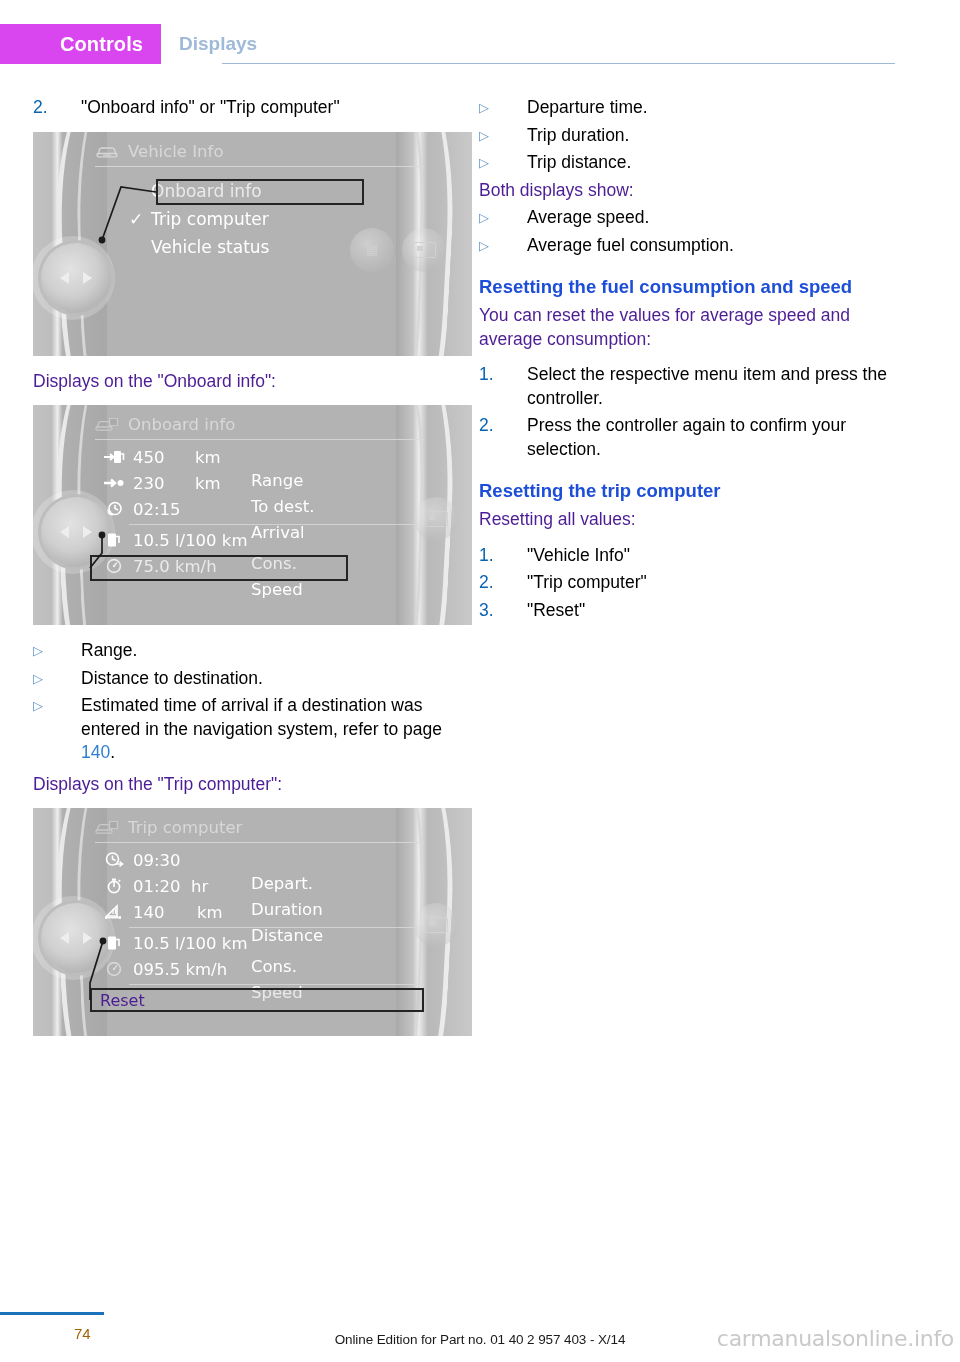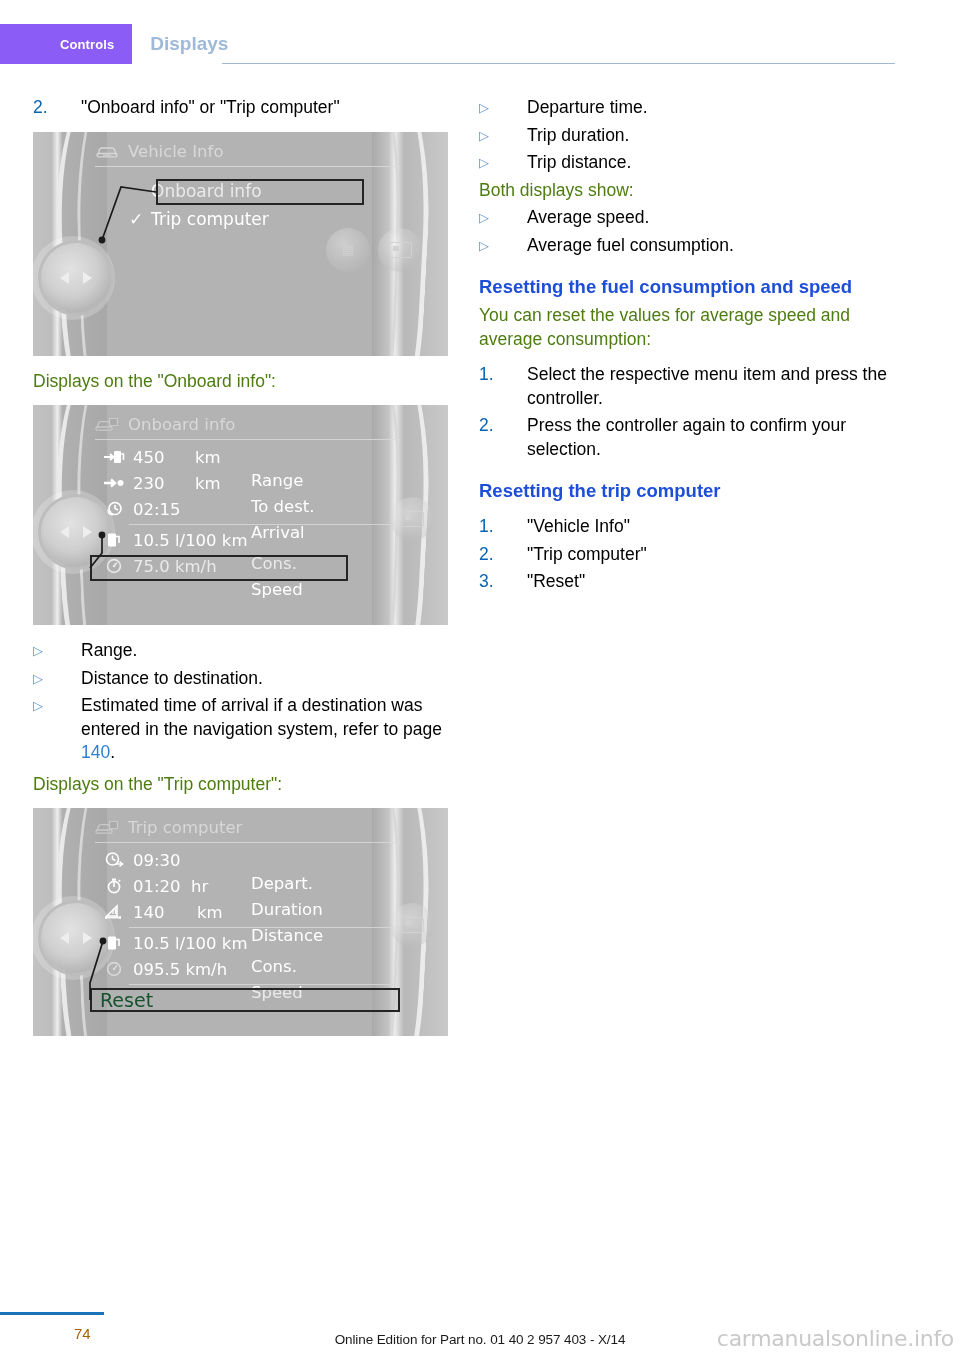--- a/index.html
+++ b/index.html
@@ -24,24 +24,24 @@
     height: 64px;
   }
   .header-tabs {
     position: absolute;
     top: 24px; left: 0;
     height: 40px;
     display: flex;
     align-items: stretch;
   }
   .tab-active {
-    background: #8b5cf6;
+    background: #d946ef;
     color: #ffffff;
     font-weight: bold;
-    font-size: 13px;
+    font-size: 20px;
     display: flex;
     align-items: center;
     justify-content: flex-end;
     padding: 0 18px 0 60px;
     letter-spacing: 0.1px;
     text-align: center;
   }
   .tab-inactive {
     color: #9fb9d8;
     font-weight: bold;
@@ -67,21 +67,21 @@
     width: 416px;
   }
   .col-left  { left: 33px; }
   .col-right { left: 479px; }
 
   
   .para {
     font-size: 17.5px;
     line-height: 23.5px;
     margin: 0 0 4px 0;
-    color: #4d7c0f;
+    color: #4c1d95;
   }
   .section-h {
     font-size: 18.5px;
     font-weight: bold;
     color: #1d4ed8;
     line-height: 24px;
     margin: 18px 0 5px 0;
   }
   .list {
     margin: 0;
@@ -115,20 +115,21 @@
   .numlist-gap { margin-top: 12px; }
 
   
   .figure {
     position: relative;
     width: 415px;
     margin: 12px 0 14px 0;
     background: #b3b3b3;
     overflow: hidden;
     font-family: "DejaVu Sans", sans-serif;
+    padding-left: 24px;
   }
   .fig-1 { height: 224px; }
   .fig-2 { height: 220px; }
   .fig-3 { height: 228px; }
   .bg-left-panel {
     position: absolute;
     left: 0; top: 0; bottom: 0;
     width: 74px;
     background: linear-gradient(90deg,#c2c2c2 0%,#bdbdbd 25%,#ededed 33%,#b0b0b0 40%,#a8a8a8 100%);
   }
@@ -318,22 +319,22 @@
     pointer-events: none;
   }
 
   .reset-row {
     position: absolute;
     left: 38px;
     right: 0px;
     height: 24px;
     display: flex;
     align-items: center;
-    color: #14532d;
-    font-size: 19px;
+    color: #4c1d95;
+    font-size: 16px;
     padding-left: 8px;
     box-sizing: border-box;
     z-index: 5;
     border: 2.5px solid #242424;
     background: rgba(170,170,170,0.25);
   }
 
   
   .footer-rule {
     position: absolute;
@@ -417,20 +418,23 @@
       </div>
       <div class="scr-rule"></div>
 
       <div class="menu-items">
         <div class="menu-item">
           <span>Onboard info</span>
         </div>
         <div class="menu-item">
           <span class="check">✓</span>
           <span>Trip computer</span>
+        </div>
+        <div class="menu-item">
+          <span>Vehicle status</span>
         </div>
       </div>
     </div>
 
     <div class="highlight-box" style="left:123px; top:47px; width:208px; height:26px;"></div>
 
     <svg class="leader" style="left:0; top:0;" width="415" height="224">
       <path d="M123,60 L88,55 L69,108" fill="none" stroke="#1b1b1b" stroke-width="1.7"></path>
       <circle cx="69" cy="108" r="3.4" fill="#1b1b1b"></circle>
     </svg>
@@ -706,20 +710,21 @@
       <span class="marker">1.</span>
       <span>Select the respective menu item and press the controller.</span>
     </li>
     <li class="li num">
       <span class="marker">2.</span>
       <span>Press the controller again to confirm your selection.</span>
     </li>
   </ul>
 
   <div class="section-h">Resetting the trip computer</div>
+  <div class="para">Resetting all values:</div>
 
   <ul class="list numlist-gap">
     <li class="li num">
       <span class="marker">1.</span>
       <span>"Vehicle Info"</span>
     </li>
     <li class="li num">
       <span class="marker">2.</span>
       <span>"Trip computer"</span>
     </li>

